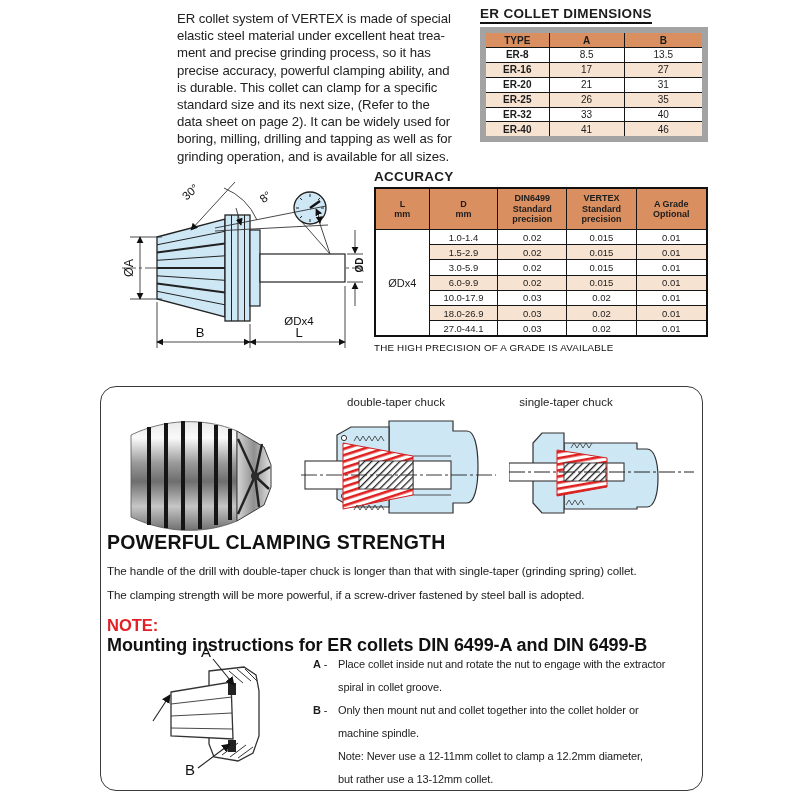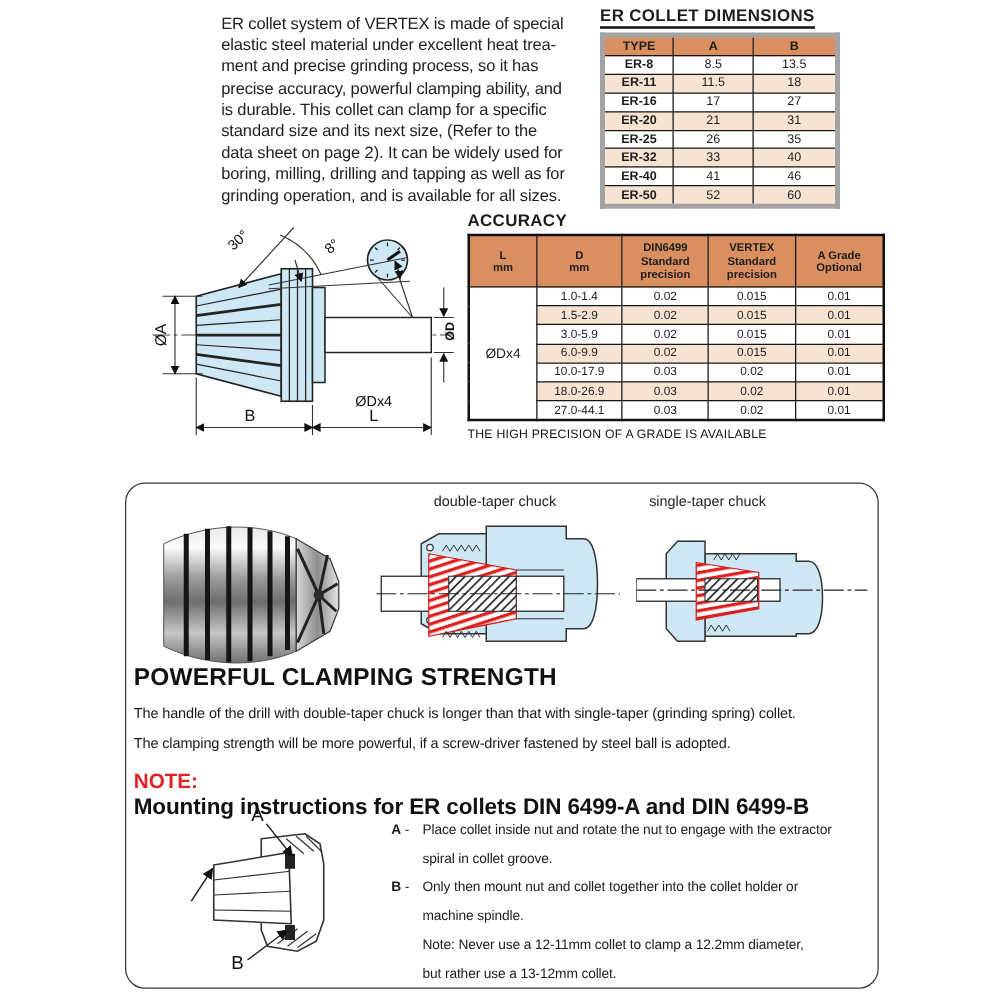--- a/index.html
+++ b/index.html
@@ -16,21 +16,21 @@
   
   .dims { position:absolute; left:480px; top:4px; width:192px; }
   .dims-title {
     display:inline-block; font-weight:bold; font-size:13.5px; letter-spacing:.3px;
     border-bottom:2.5px solid #111; padding-bottom:1px; margin-bottom:3px;
   }
   table.grid { border-collapse:collapse; background:#fff; }
   table.grid td, table.grid th {
     border:1.6px solid #151515; text-align:center; padding:0 2px;
   }
-  .dims table.grid { width:192px; border:4px solid #a3a3a3; }
+  .dims table.grid { width:228px; border:6px solid #a3a3a3; }
   .dims th { background:#DA8F60; font-size:10px; font-weight:bold; height:14px; }
   .dims td { font-size:10px; height:13.9px; }
   .dims td:first-child { font-weight:bold; }
   .dims th:nth-child(1){width:55px;} .dims th:nth-child(2){width:66px;} .dims th:nth-child(3){width:69px;}
   .dims tbody tr:nth-child(even) td { background:#F7E3D2; }
   
   .acc { position:absolute; left:374px; top:169px; width:336px; }
   .acc-title { font-weight:bold; font-size:13.5px; letter-spacing:.3px; margin-bottom:3px; }
   .acc table.grid { width:334px; border:2px solid #111; }
   .acc th {
@@ -97,25 +97,20 @@
           <th>B</th>
         </tr>
       </thead>
       <tbody>
         <tr>
             <td>ER-8</td>
             <td>8.5</td>
             <td>13.5</td>
           </tr>
         <tr>
-            <td>ER-11</td>
-            <td>11.5</td>
-            <td>18</td>
-          </tr>
-        <tr>
             <td>ER-16</td>
             <td>17</td>
             <td>27</td>
           </tr>
         <tr>
             <td>ER-20</td>
             <td>21</td>
             <td>31</td>
           </tr>
         <tr>
@@ -125,25 +120,20 @@
           </tr>
         <tr>
             <td>ER-32</td>
             <td>33</td>
             <td>40</td>
           </tr>
         <tr>
             <td>ER-40</td>
             <td>41</td>
             <td>46</td>
-          </tr>
-        <tr>
-            <td>ER-50</td>
-            <td>52</td>
-            <td>60</td>
           </tr>
       </tbody>
     </table>
   </div>
 
   <div class="acc">
     <div class="acc-title">ACCURACY</div>
     <table class="grid">
       <thead>
         <tr>

